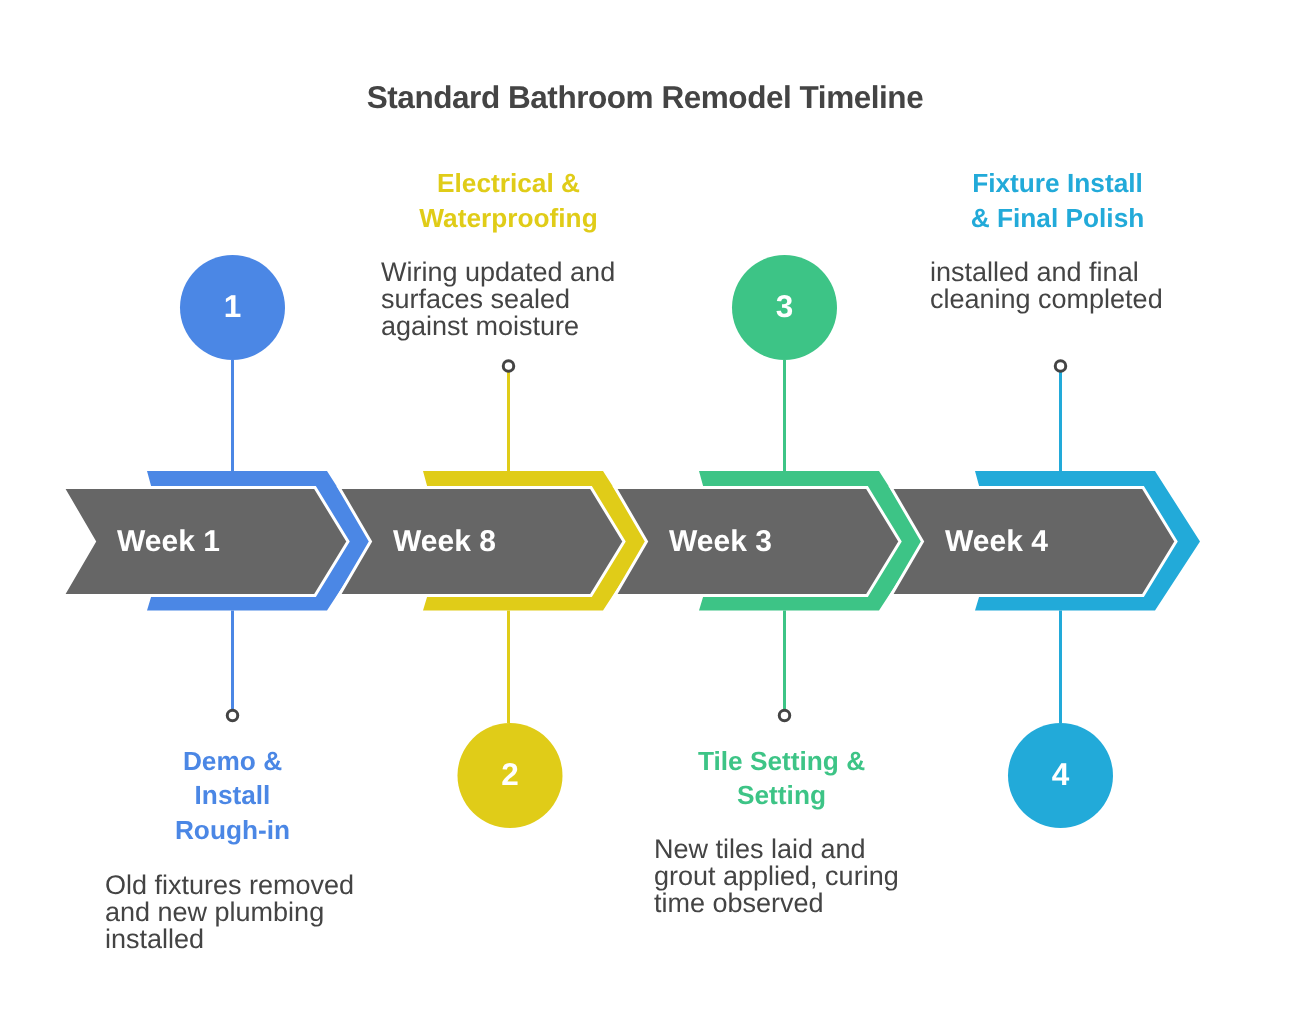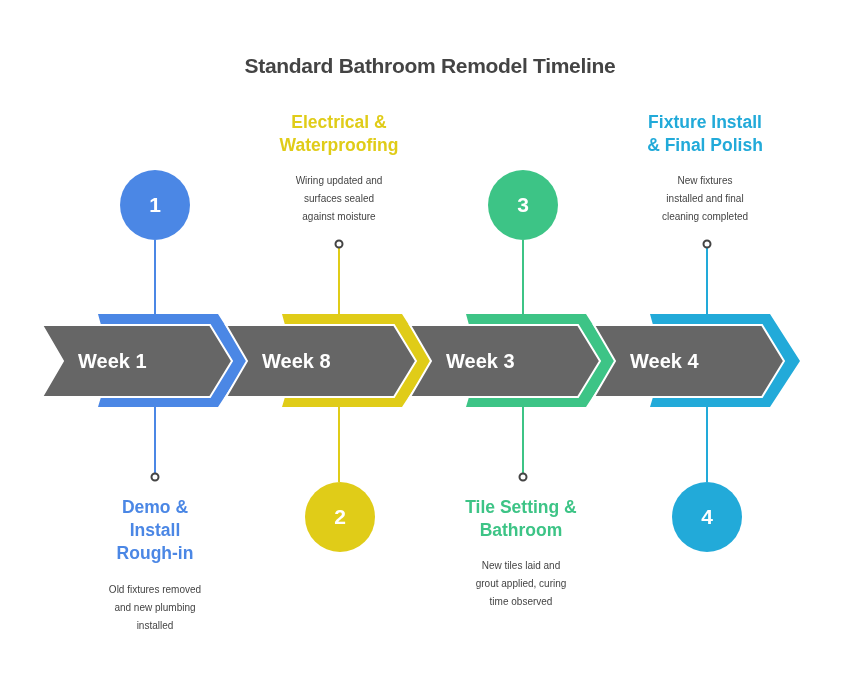--- a/index.html
+++ b/index.html
@@ -1,20 +1,20 @@
 <!DOCTYPE html>
 <html><head>
 <meta charset="utf-8">
 <style>
   html, body { margin: 0; padding: 0; background: #ffffff; }
   body { width: 863px; height: 685px; position: relative; overflow: hidden; font-family: "Liberation Sans", "DejaVu Sans", sans-serif; }
   .title { position: absolute; left: 0; width: 860px; top: 54px; text-align: center; font-size: 21px; font-weight: bold; color: #444444; letter-spacing: -0.3px; }
   svg.canvas { position: absolute; left: 0; top: 0; }
   .heading { position: absolute; width: 170px; text-align: center; font-size: 17.5px; font-weight: bold; line-height: 23px; }
-  .desc { position: absolute; width: 170px; text-align: center; font-size: 10px; color: #444444; line-height: 18px; }
+  .desc { position: absolute; width: 170px; text-align: left; font-size: 18px; color: #444444; line-height: 18px; }
   .week-label { position: absolute; font-size: 20px; font-weight: bold; color: #ffffff; top: 350px; }
   .num { position: absolute; width: 70px; height: 70px; text-align: center; line-height: 70px; font-size: 21px; font-weight: bold; color: #ffffff; }
 </style>
 </head>
 <body>
 
 <div class="title">Standard Bathroom Remodel Timeline</div>
 
 <svg class="canvas" width="863" height="685" viewBox="0 0 863 685">
 
@@ -81,29 +81,28 @@
   <div>Waterproofing</div>
 </div>
 <div class="desc" style="left:254px; top:172px;">
   <div>Wiring updated and</div>
   <div>surfaces sealed</div>
   <div>against moisture</div>
 </div>
 
 <div class="heading" style="left:436px; top:496px; color:#3DC486;">
   <div>Tile Setting &amp;</div>
-  <div>Bathroom</div>
+  <div>Setting</div>
 </div>
 <div class="desc" style="left:436px; top:557px;">
   <div>New tiles laid and</div>
   <div>grout applied, curing</div>
   <div>time observed</div>
 </div>
 
 <div class="heading" style="left:620px; top:111px; color:#22AAD9;">
   <div>Fixture Install</div>
   <div>&amp; Final Polish</div>
 </div>
 <div class="desc" style="left:620px; top:172px;">
-  <div>New fixtures</div>
   <div>installed and final</div>
   <div>cleaning completed</div>
 </div>
 
 </body></html>

